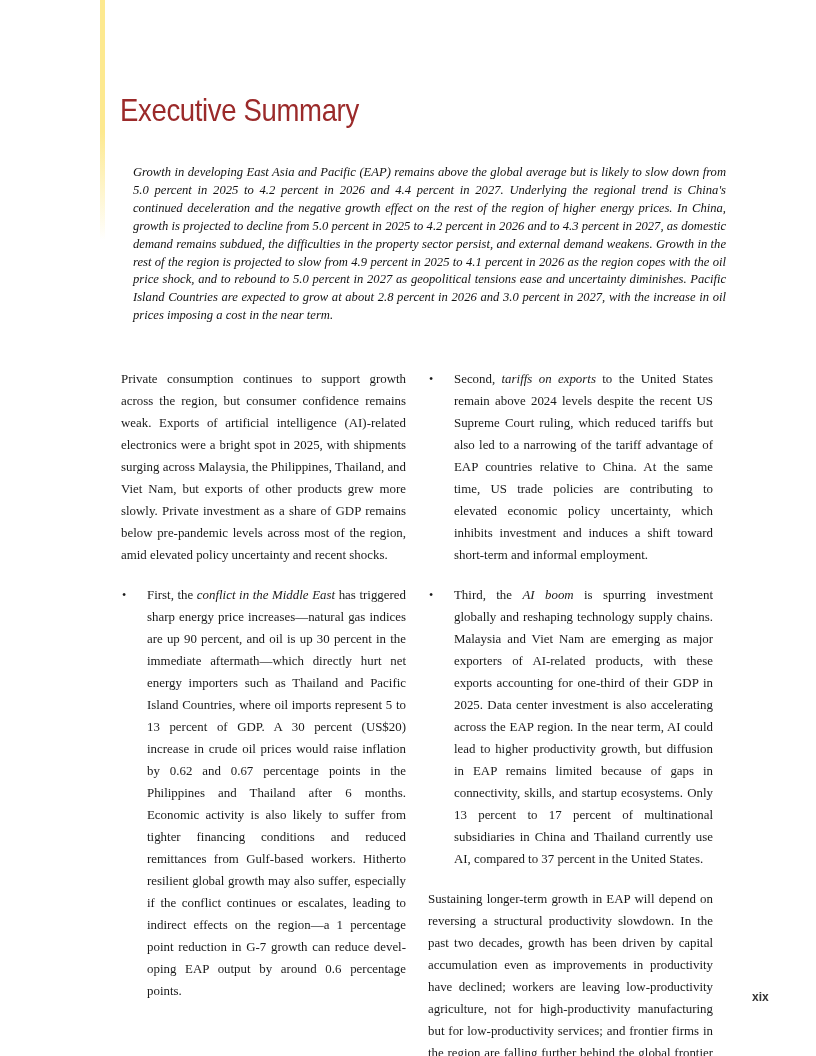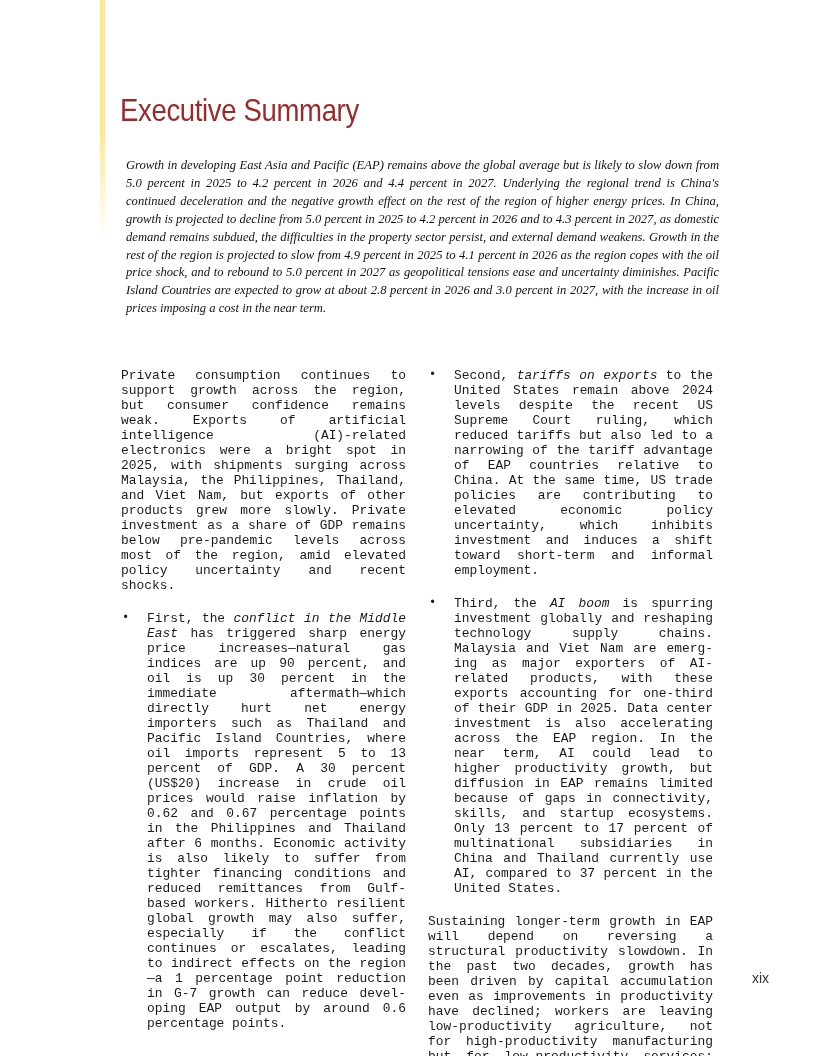--- a/index.html
+++ b/index.html
@@ -35,60 +35,59 @@
       transform: scaleX(0.86);
       transform-origin: left top;
       color: #9b2a2a;
       white-space: nowrap;
     }
     .summary {
       position: absolute;
       left: 121px;
       top: 152px;
       width: 593px;
-      margin: 5px;
+      margin: 12px;
       font-style: italic;
       font-size: 12.6px;
       line-height: 17.9px;
       text-align: justify;
       color: #111;
     }
     .col {
       position: absolute;
       top: 368px;
       width: 285px;
       font-size: 12.9px;
-      line-height: 15px;
+      line-height: 22px;
       text-align: justify;
       hyphens: manual;
-      font-family: Liberation Mono, monospace;
     }
     .col-left { left: 121px; }
     .col-right { left: 428px; }
     .col p {
       margin: 0 0 18px 0;
     }
     .bullet {
       position: relative;
       padding-left: 26px;
       margin: 0 0 18px 0;
     }
     .bullet .dot {
       position: absolute;
       left: 1px;
       top: 0;
       font-size: 12px;
     }
     .page-number {
       position: absolute;
       left: 752px;
-      top: 970px;
+      top: 990px;
       font-family: "Liberation Sans", "DejaVu Sans", sans-serif;
-      font-weight: normal;
-      font-size: 14px;
+      font-weight: bold;
+      font-size: 12px;
       color: #333;
     }
     em { font-style: italic; }
   </style>
 </head>
 <body>
 
 <div class="accent-bar"></div>
 
 <h1 class="title">Executive Summary</h1>

